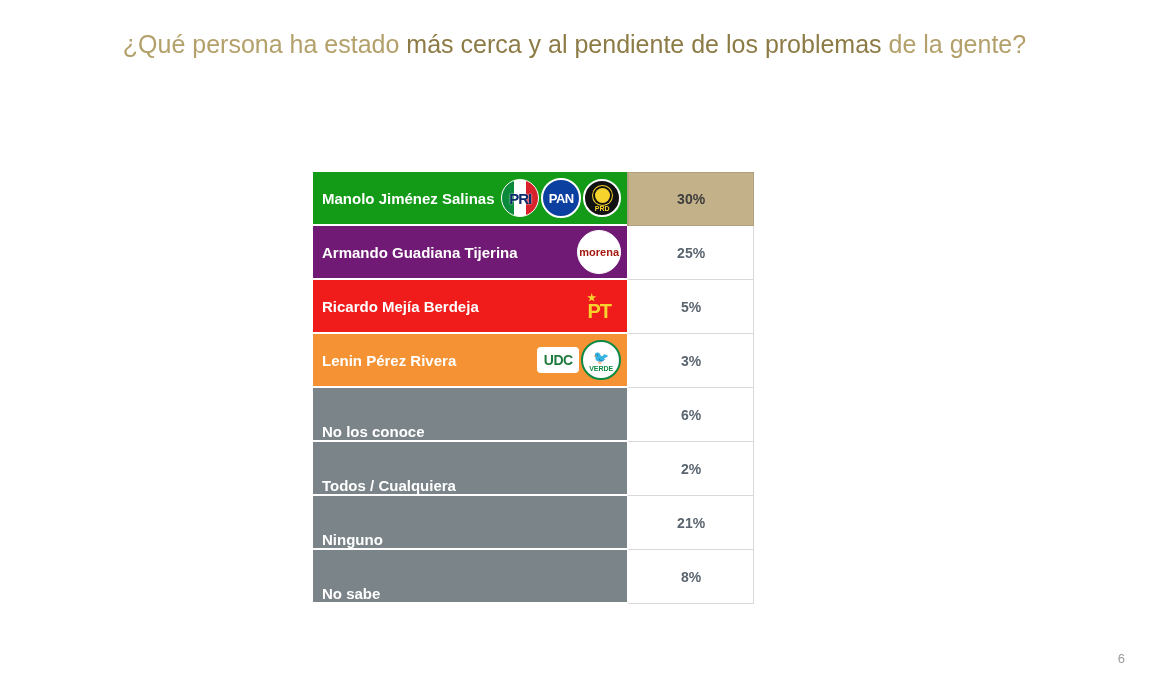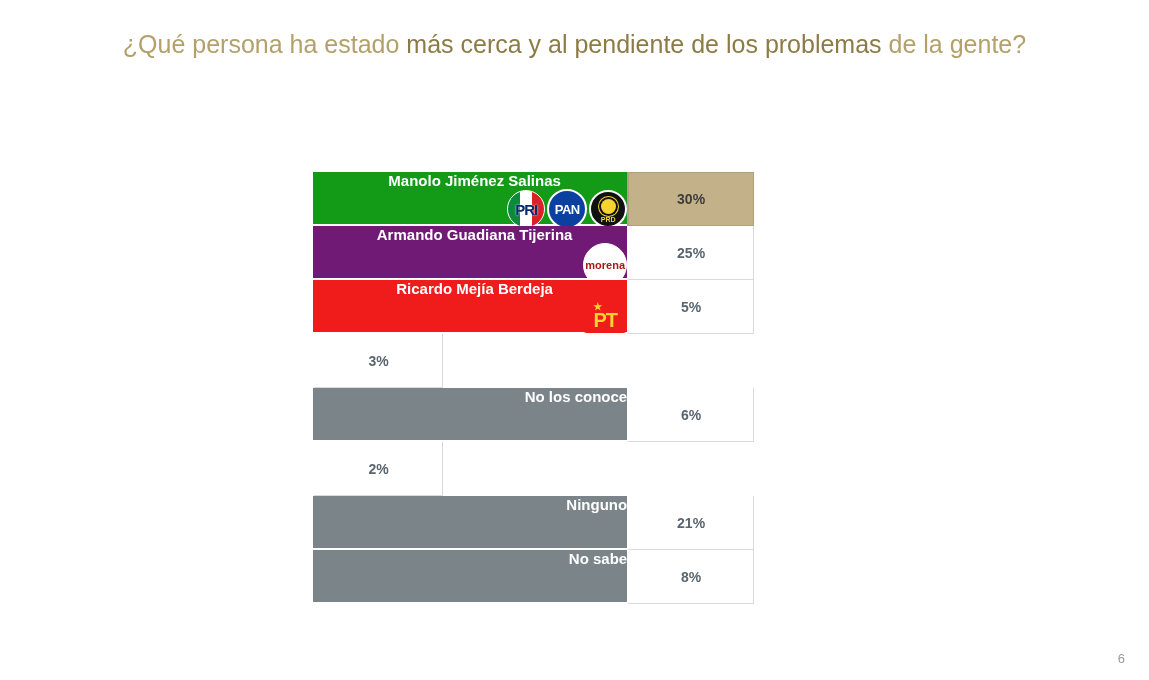--- a/index.html
+++ b/index.html
@@ -45,23 +45,23 @@
     margin-bottom: 0px;
   }
   .row + .row { margin-top: 0px; }
 
   .label-cell {
     width: 322px;
     box-sizing: border-box;
     display: flex;
     align-items: center;
     padding-left: 9px;
+    padding-right: 6px;
     position: relative;
     border-bottom: 2px solid #ffffff;
-    flex-direction: column;
   }
   .label-text {
     font-size: 15px;
     font-weight: bold;
     color: #ffffff;
     white-space: nowrap;
     flex: 0 0 auto;
   }
   .logos {
     margin-left: auto;
@@ -279,31 +279,46 @@
         <span class="logo logo-pt">
             <span class="pt-star">★</span>
             <span>PT</span>
           </span>
       </span>
     </div>
     <div class="value-cell">5%</div>
   </div>
 
   <div class="row">
+    <div class="label-cell c-orange">
+      <span class="label-text">Lenin Pérez Rivera</span>
+      <span class="logos">
+        <span class="logo logo-udc">
+            <span>UDC</span>
+          </span>
+        <span class="logo logo-pvem">
+            <span class="bird">🐦</span>
+            <span>VERDE</span>
+          </span>
+      </span>
+    </div>
     <div class="value-cell">3%</div>
   </div>
 
   <div class="row">
     <div class="label-cell c-gray">
       <span class="label-text">No los conoce</span>
     </div>
     <div class="value-cell">6%</div>
   </div>
 
   <div class="row">
+    <div class="label-cell c-gray">
+      <span class="label-text">Todos / Cualquiera</span>
+    </div>
     <div class="value-cell">2%</div>
   </div>
 
   <div class="row">
     <div class="label-cell c-gray">
       <span class="label-text">Ninguno</span>
     </div>
     <div class="value-cell">21%</div>
   </div>
 

